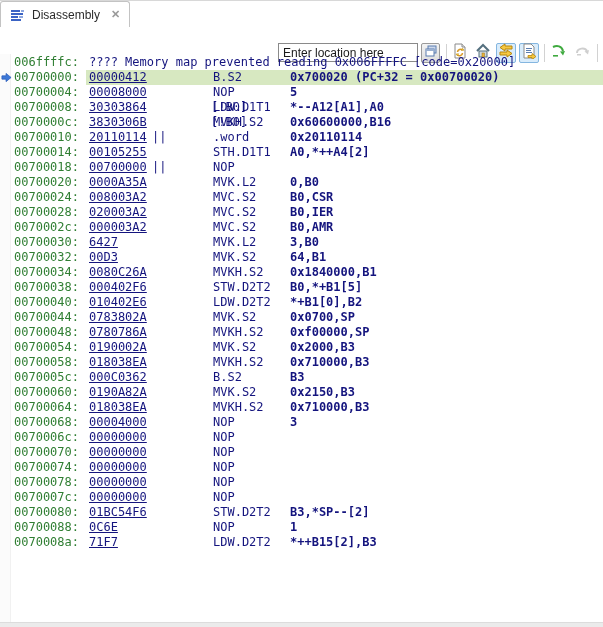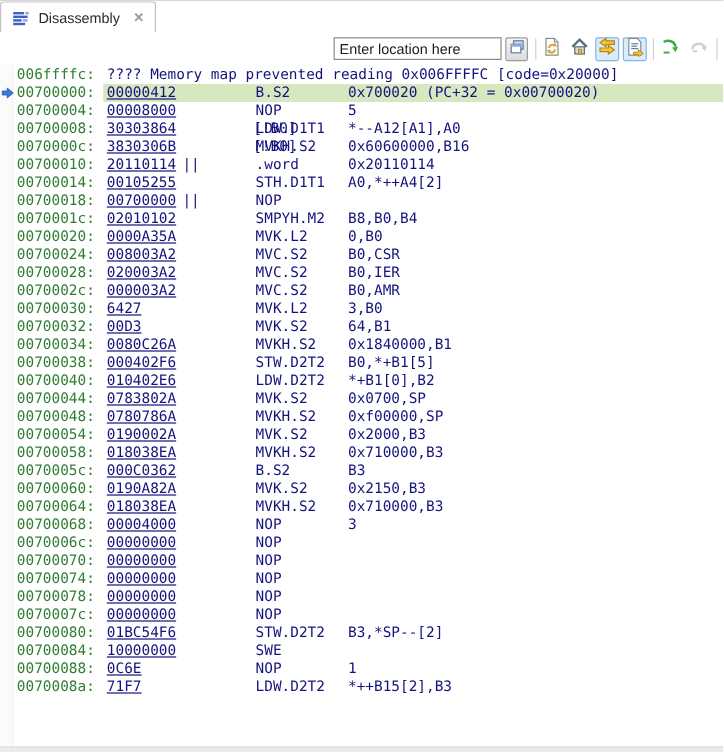--- a/index.html
+++ b/index.html
@@ -9,21 +9,21 @@
     background:#fff; font-family:"Liberation Sans", sans-serif;
     border-top:1px solid #d8d8d8;
   }
   
   .tabbar { position:absolute; top:0; left:0; right:0; height:26px; display:flex; background:#fff; }
   .tab { display:flex; align-items:center; gap:6px; padding:0 9px; font-size:12px; color:#2b2b2b; cursor:default; }
   .tab.active { background:#fff; border:1px solid #c3c3c3; border-bottom:none; border-radius:3px 3px 0 0; }
   .tab .ticon { width:16px; height:16px; display:inline-block; }
   .tab .close { color:#9b9b9b; font-size:11px; margin-left:5px; font-weight:bold; }
   
-  .toolbar { position:absolute; top:26px; left:0; right:0; height:27px; background:#fff; }
+  .toolbar { position:absolute; top:38px; left:0; right:0; height:27px; background:#fff; }
   .loc-input {
     position:absolute; left:278px; top:4px; width:140px; height:19px;
     border:1px solid #8a8a8a; font-family:"Liberation Sans",sans-serif; font-size:12px;
     padding:0 4px; color:#1a1a1a; outline:none;
   }
   .tbtn { position:absolute; top:4px; width:20px; height:20px; display:flex; align-items:center; justify-content:center;
           border:1px solid transparent; border-radius:2px; }
   .tbtn.boxed { background:linear-gradient(#f4f4f4,#dcdcdc); border:1px solid #9a9a9a; }
   .tbtn.toggled { background:#d9ecfb; border:1px solid #84b6e0; }
   .tbtn.disabled { opacity:.55; }
@@ -36,21 +36,21 @@
   }
   .gutter { position:absolute; left:0; top:53px; bottom:5px; width:11px; background:#fbfbfb; border-right:1px solid #f1f1f1; }
   .row { position:relative; height:15px; line-height:15px; white-space:pre; }
   .row span { position:absolute; top:0; z-index:1; }
   .c-addr { left:14px; color:#2f7e32; }
   .c-err  { left:89px; }
   .c-op   { left:89px;text-decoration:underline; }
   .c-par  { left:152px; }
   .c-pred { left:167px;margin-left:44px; }
   .c-mn   { left:213px; }
-  .c-ops  { left:290px; }
+  .c-ops  { left:290px;font-weight:bold; }
   .hlband { position:absolute; left:86px; right:0; top:0; height:15px; background:#d7e8c1; z-index:0; }
   .ptr { position:absolute; left:1px; top:2px; z-index:2; width:11px; height:11px; }
   .bottom-strip { position:absolute; left:0; right:0; bottom:0; height:5px; background:#ebebeb; border-top:1px solid #dcdcdc; }
 </style>
 </head>
 <body>
 
 <div class="view">
 
   <div class="tabbar">
@@ -239,31 +239,20 @@
     
     <span class="c-op">00700000</span>
     <span class="c-par">||</span>
     
     <span class="c-mn">NOP</span>
     
   </div>
       <div class="row">
     
     
-    <span class="c-addr">0070001c:</span>
-    
-    <span class="c-op">02010102</span>
-    
-    
-    <span class="c-mn">SMPYH.M2</span>
-    <span class="c-ops">B8,B0,B4</span>
-  </div>
-      <div class="row">
-    
-    
     <span class="c-addr">00700020:</span>
     
     <span class="c-op">0000A35A</span>
     
     
     <span class="c-mn">MVK.L2</span>
     <span class="c-ops">0,B0</span>
   </div>
       <div class="row">
     
@@ -503,31 +492,20 @@
     
     <span class="c-op">01BC54F6</span>
     
     
     <span class="c-mn">STW.D2T2</span>
     <span class="c-ops">B3,*SP--[2]</span>
   </div>
       <div class="row">
     
     
-    <span class="c-addr">00700084:</span>
-    
-    <span class="c-op">10000000</span>
-    
-    
-    <span class="c-mn">SWE</span>
-    
-  </div>
-      <div class="row">
-    
-    
     <span class="c-addr">00700088:</span>
     
     <span class="c-op">0C6E</span>
     
     
     <span class="c-mn">NOP</span>
     <span class="c-ops">1</span>
   </div>
       <div class="row">
     

